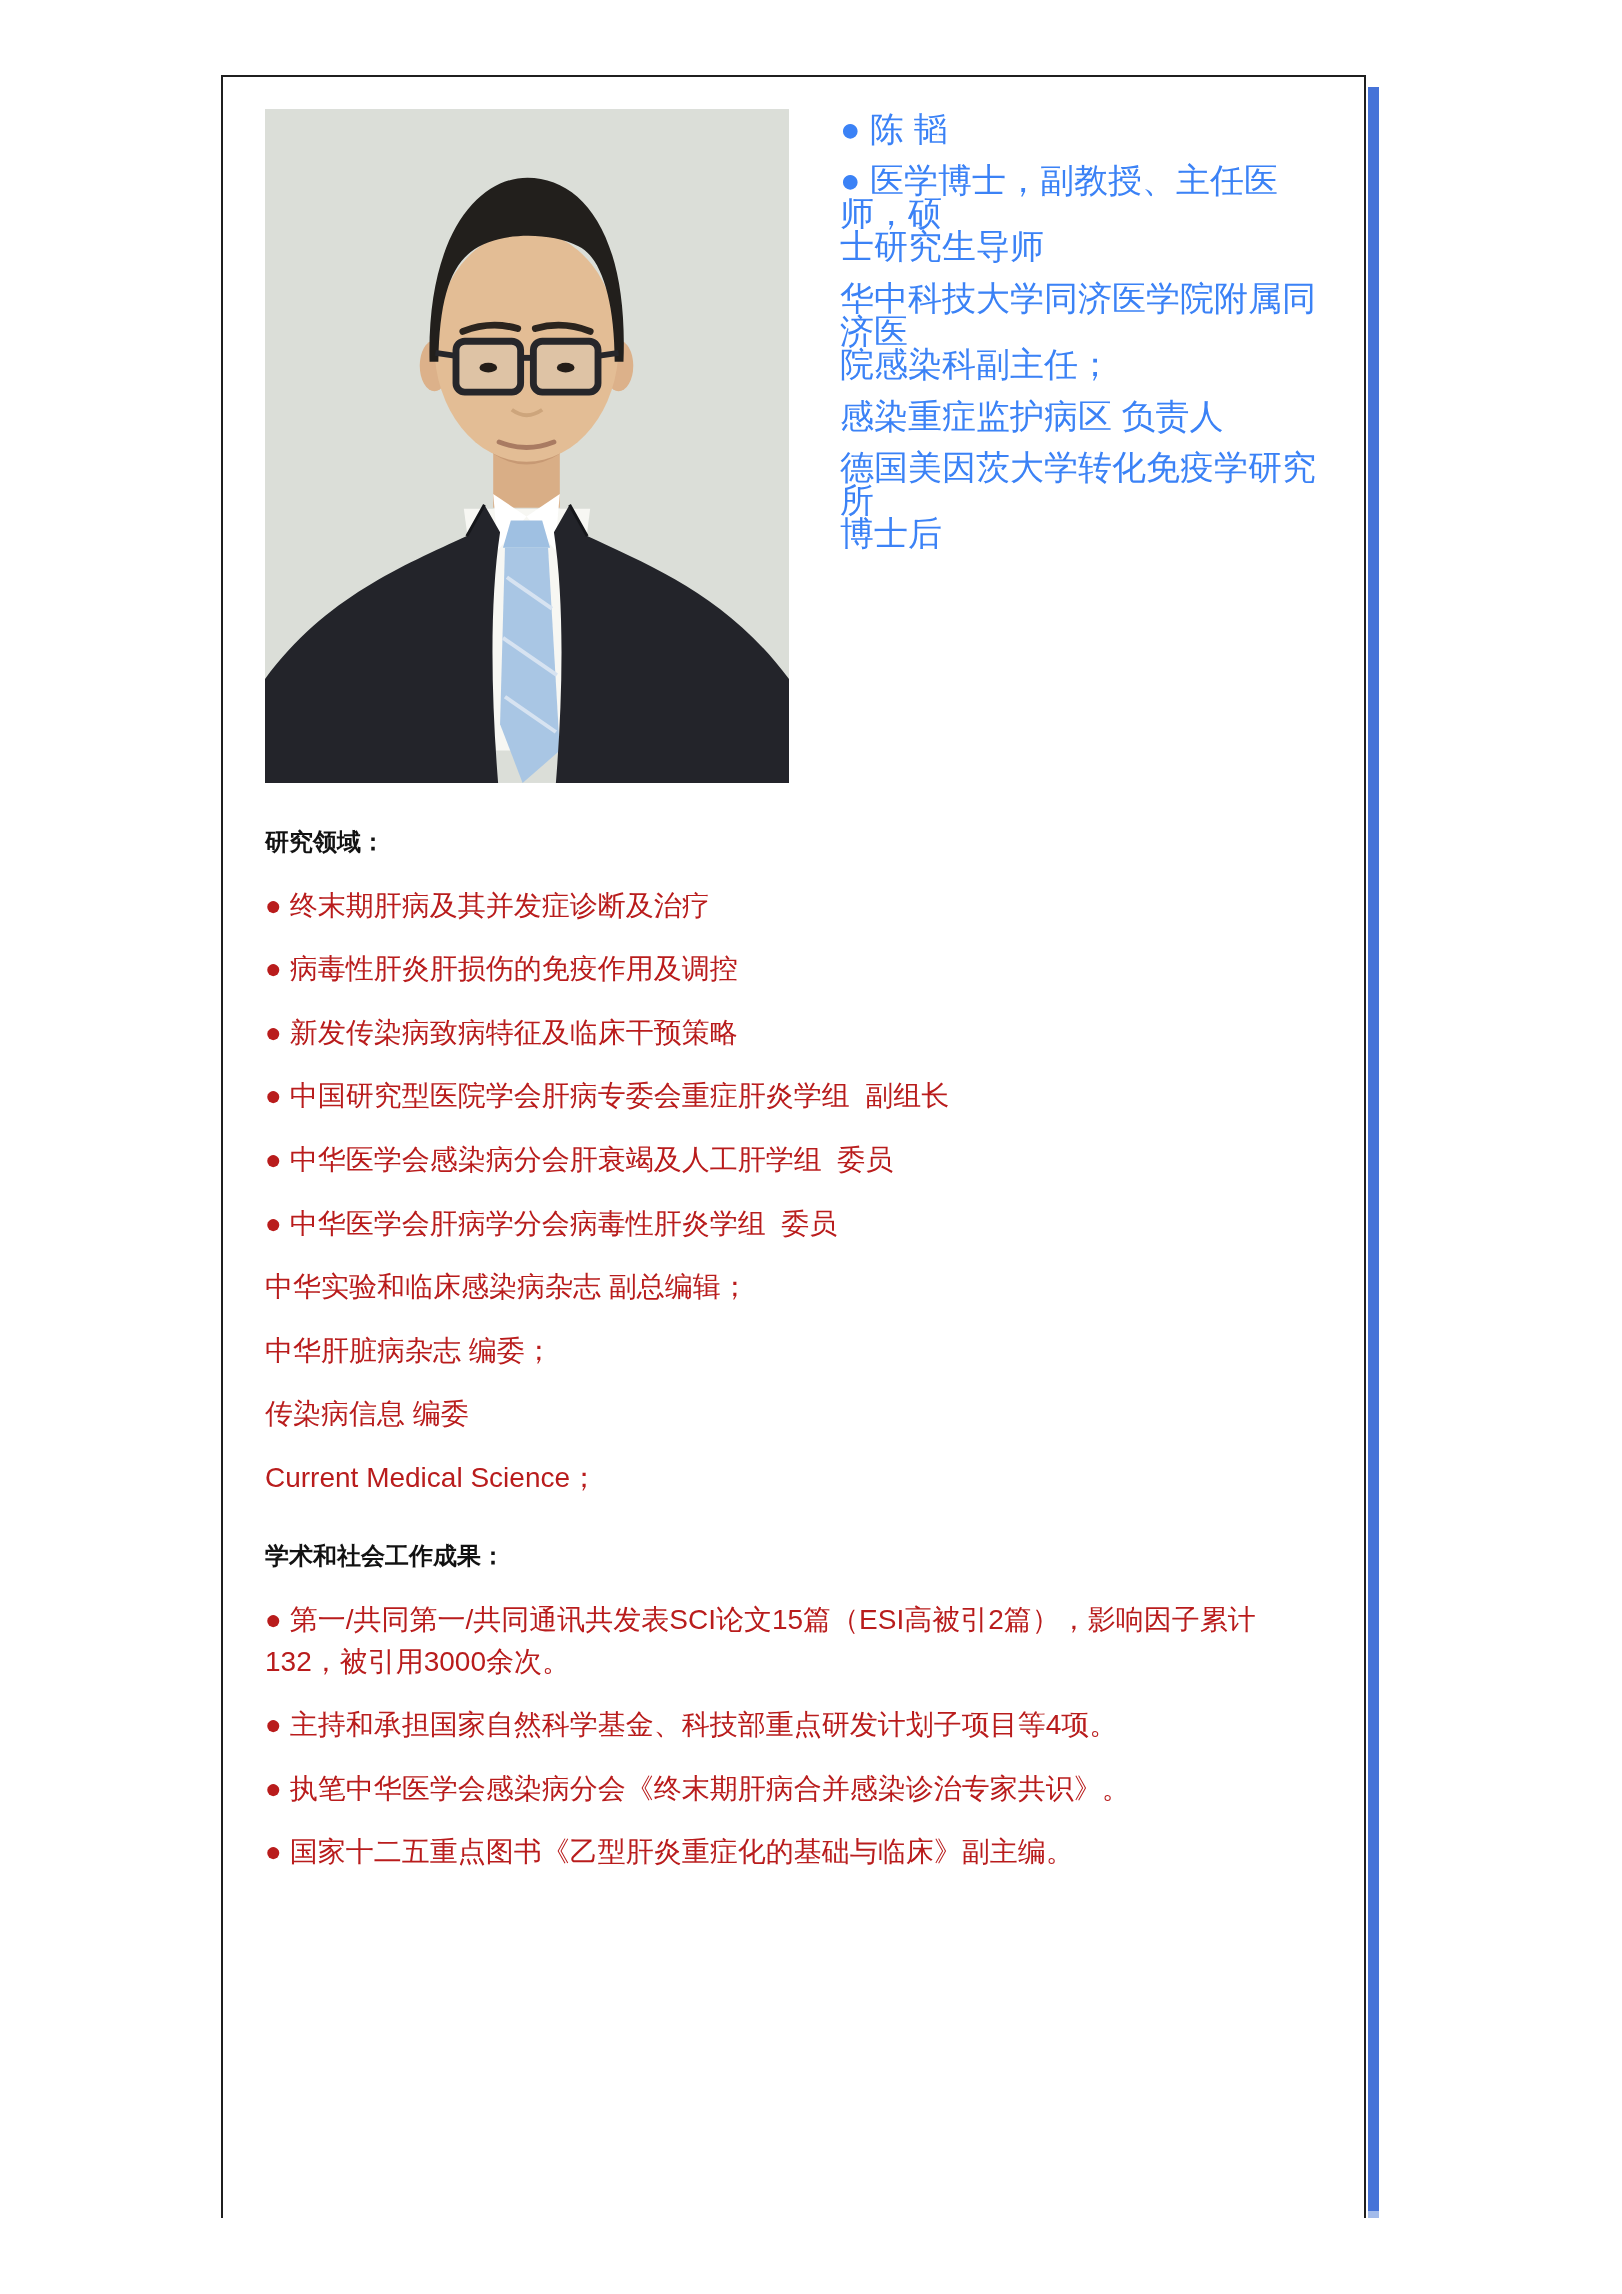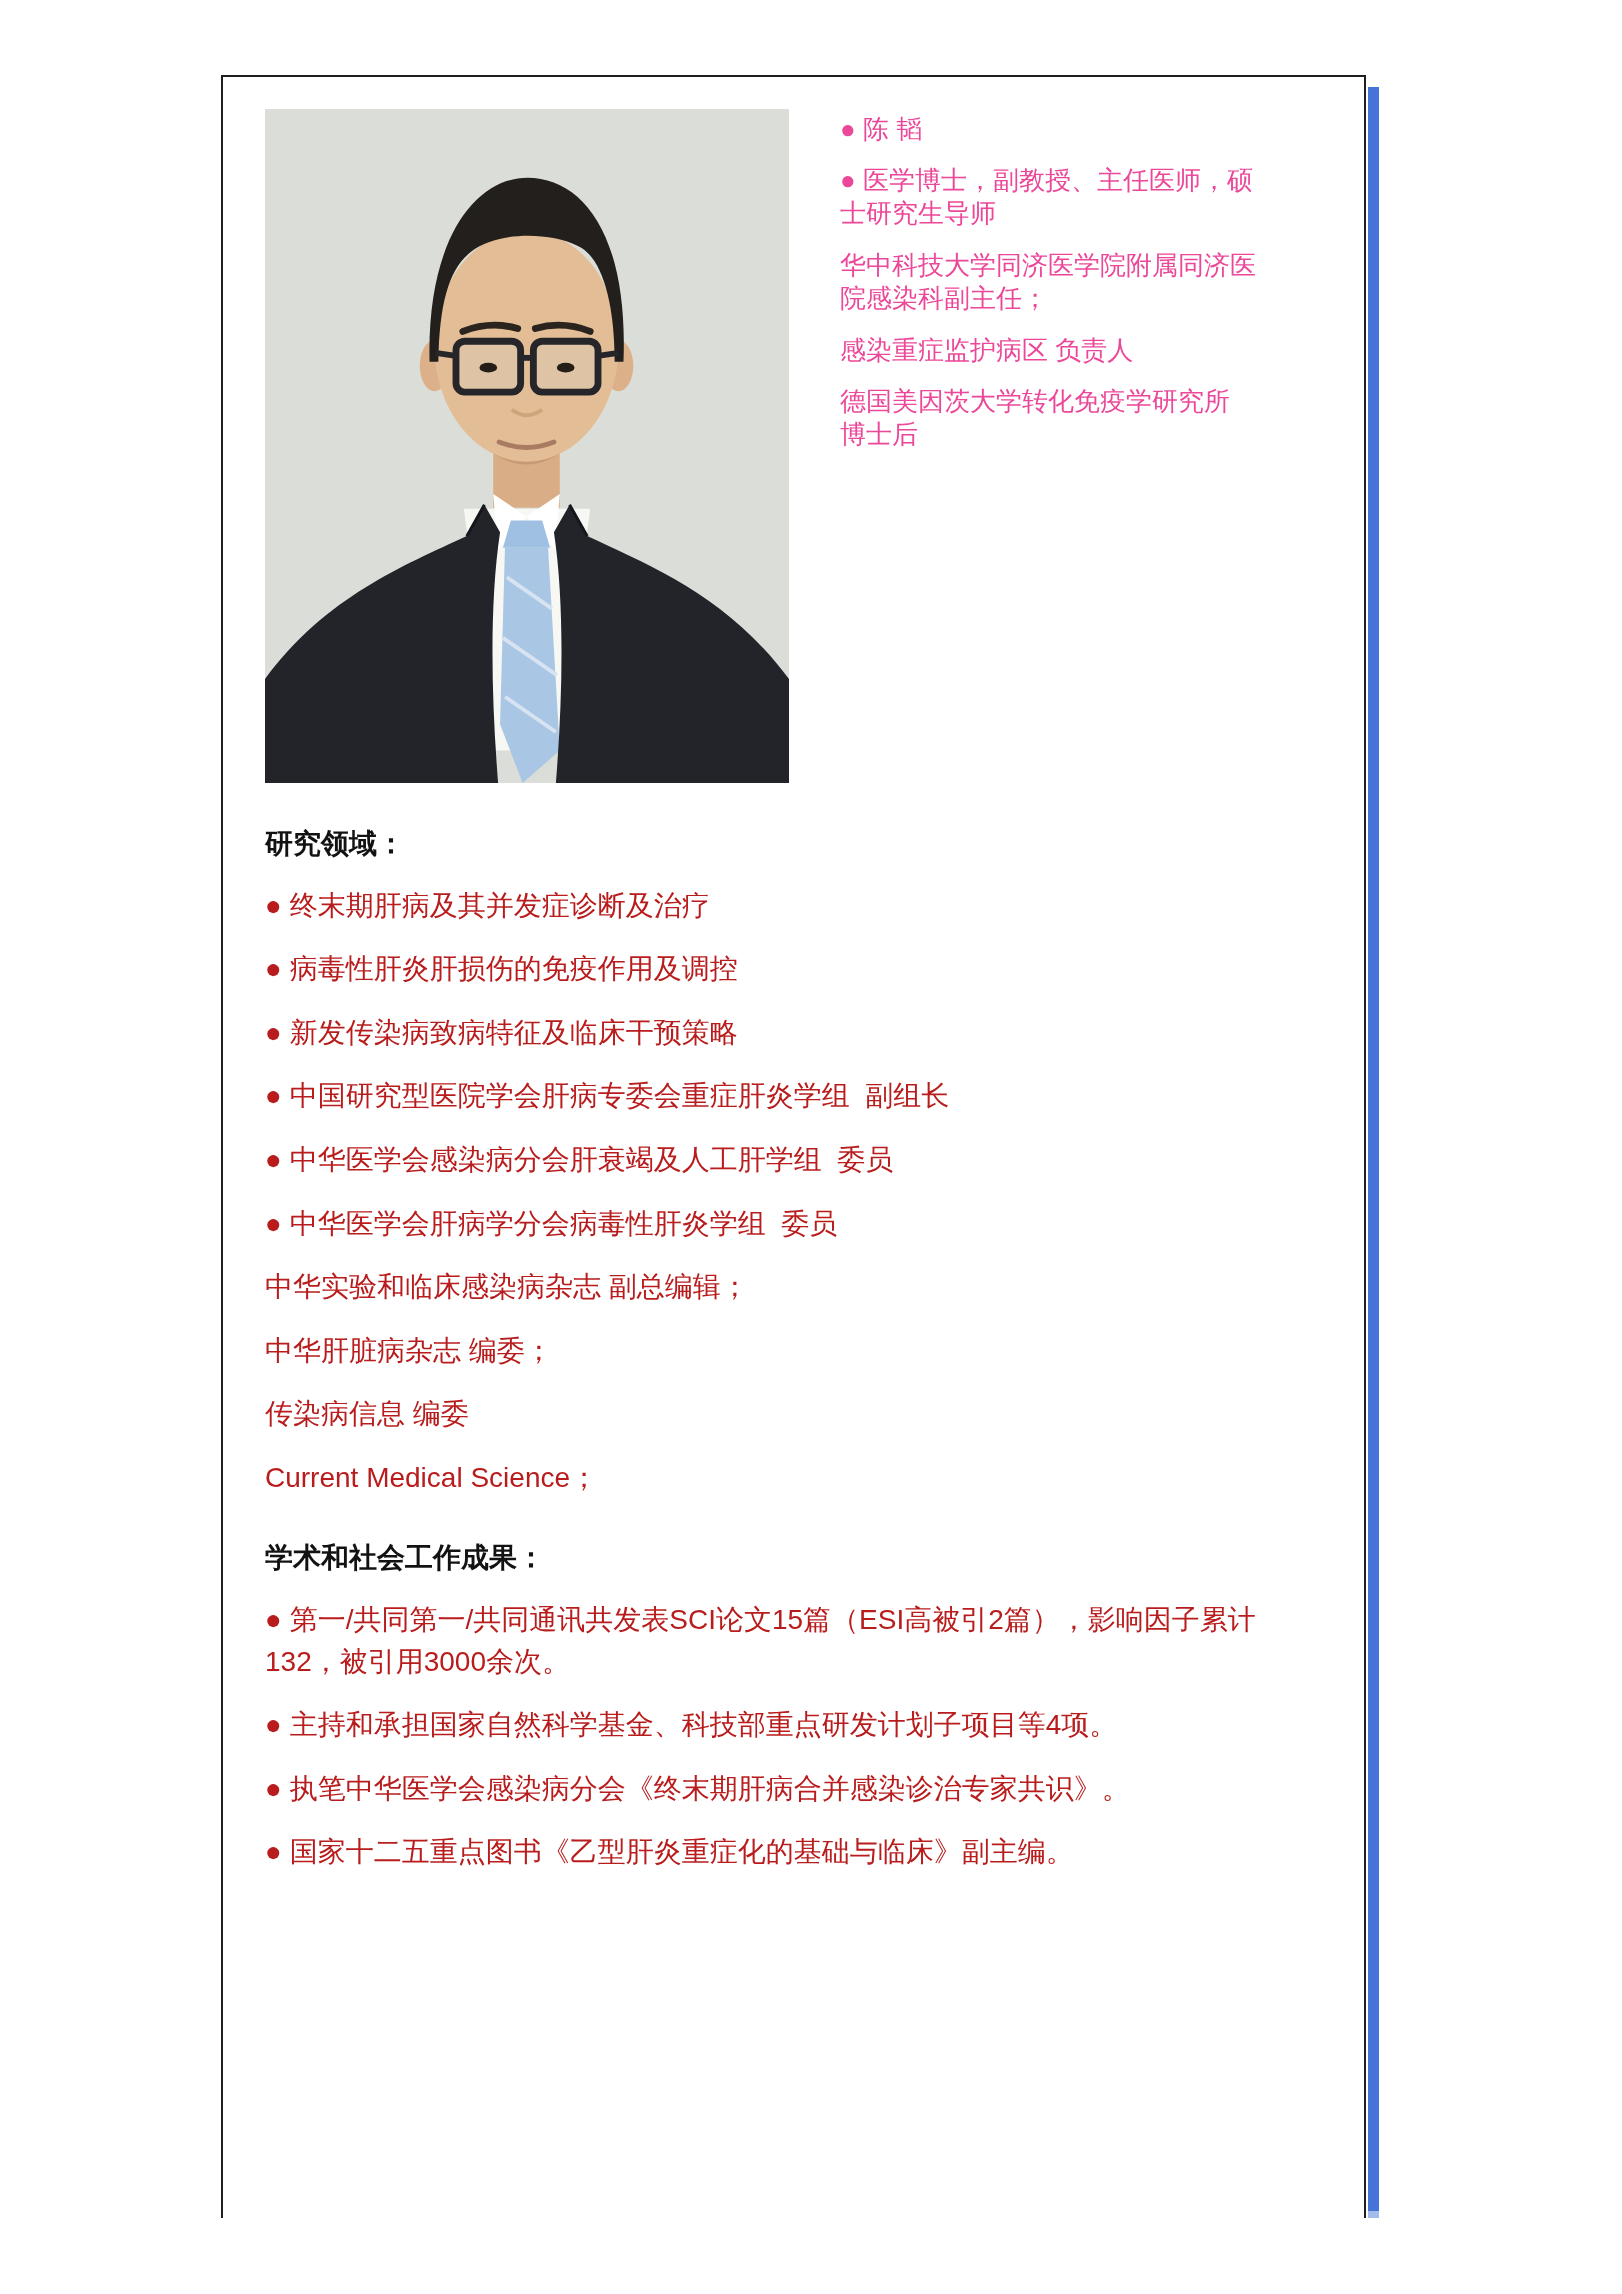--- a/index.html
+++ b/index.html
@@ -49,34 +49,35 @@
     width: 524px;
     height: 674px;
     flex: none;
     overflow: hidden;
   }
   .photo-frame svg { display: block; }
   .intro {
     margin-left: 51px;
     width: 502px;
     padding-top: 3.9px;
-    font-size: 26px;
+    font-size: 34px;
     line-height: 33px;
-    color: #ec4899;
+    color: #3b82f6;
   }
   .intro p {
     margin: 0 0 18.6px 0;
     white-space: pre-wrap;
   }
   .sec-heading {
-    font-size: 28px;
+    font-size: 24px;
     font-weight: bold;
     color: #121212;
     line-height: 39px;
     white-space: pre-wrap;
+    font-family: Liberation Mono, monospace;
   }
   .mt-lg { margin-top: 41px; }
   .mt-sm { margin-top: 21.6px; }
   .mt-md { margin-top: 39px; }
   .item {
     margin-top: 21.6px;
     font-size: 28px;
     line-height: 42px;
     color: #b91c1c;
     white-space: pre-wrap;

